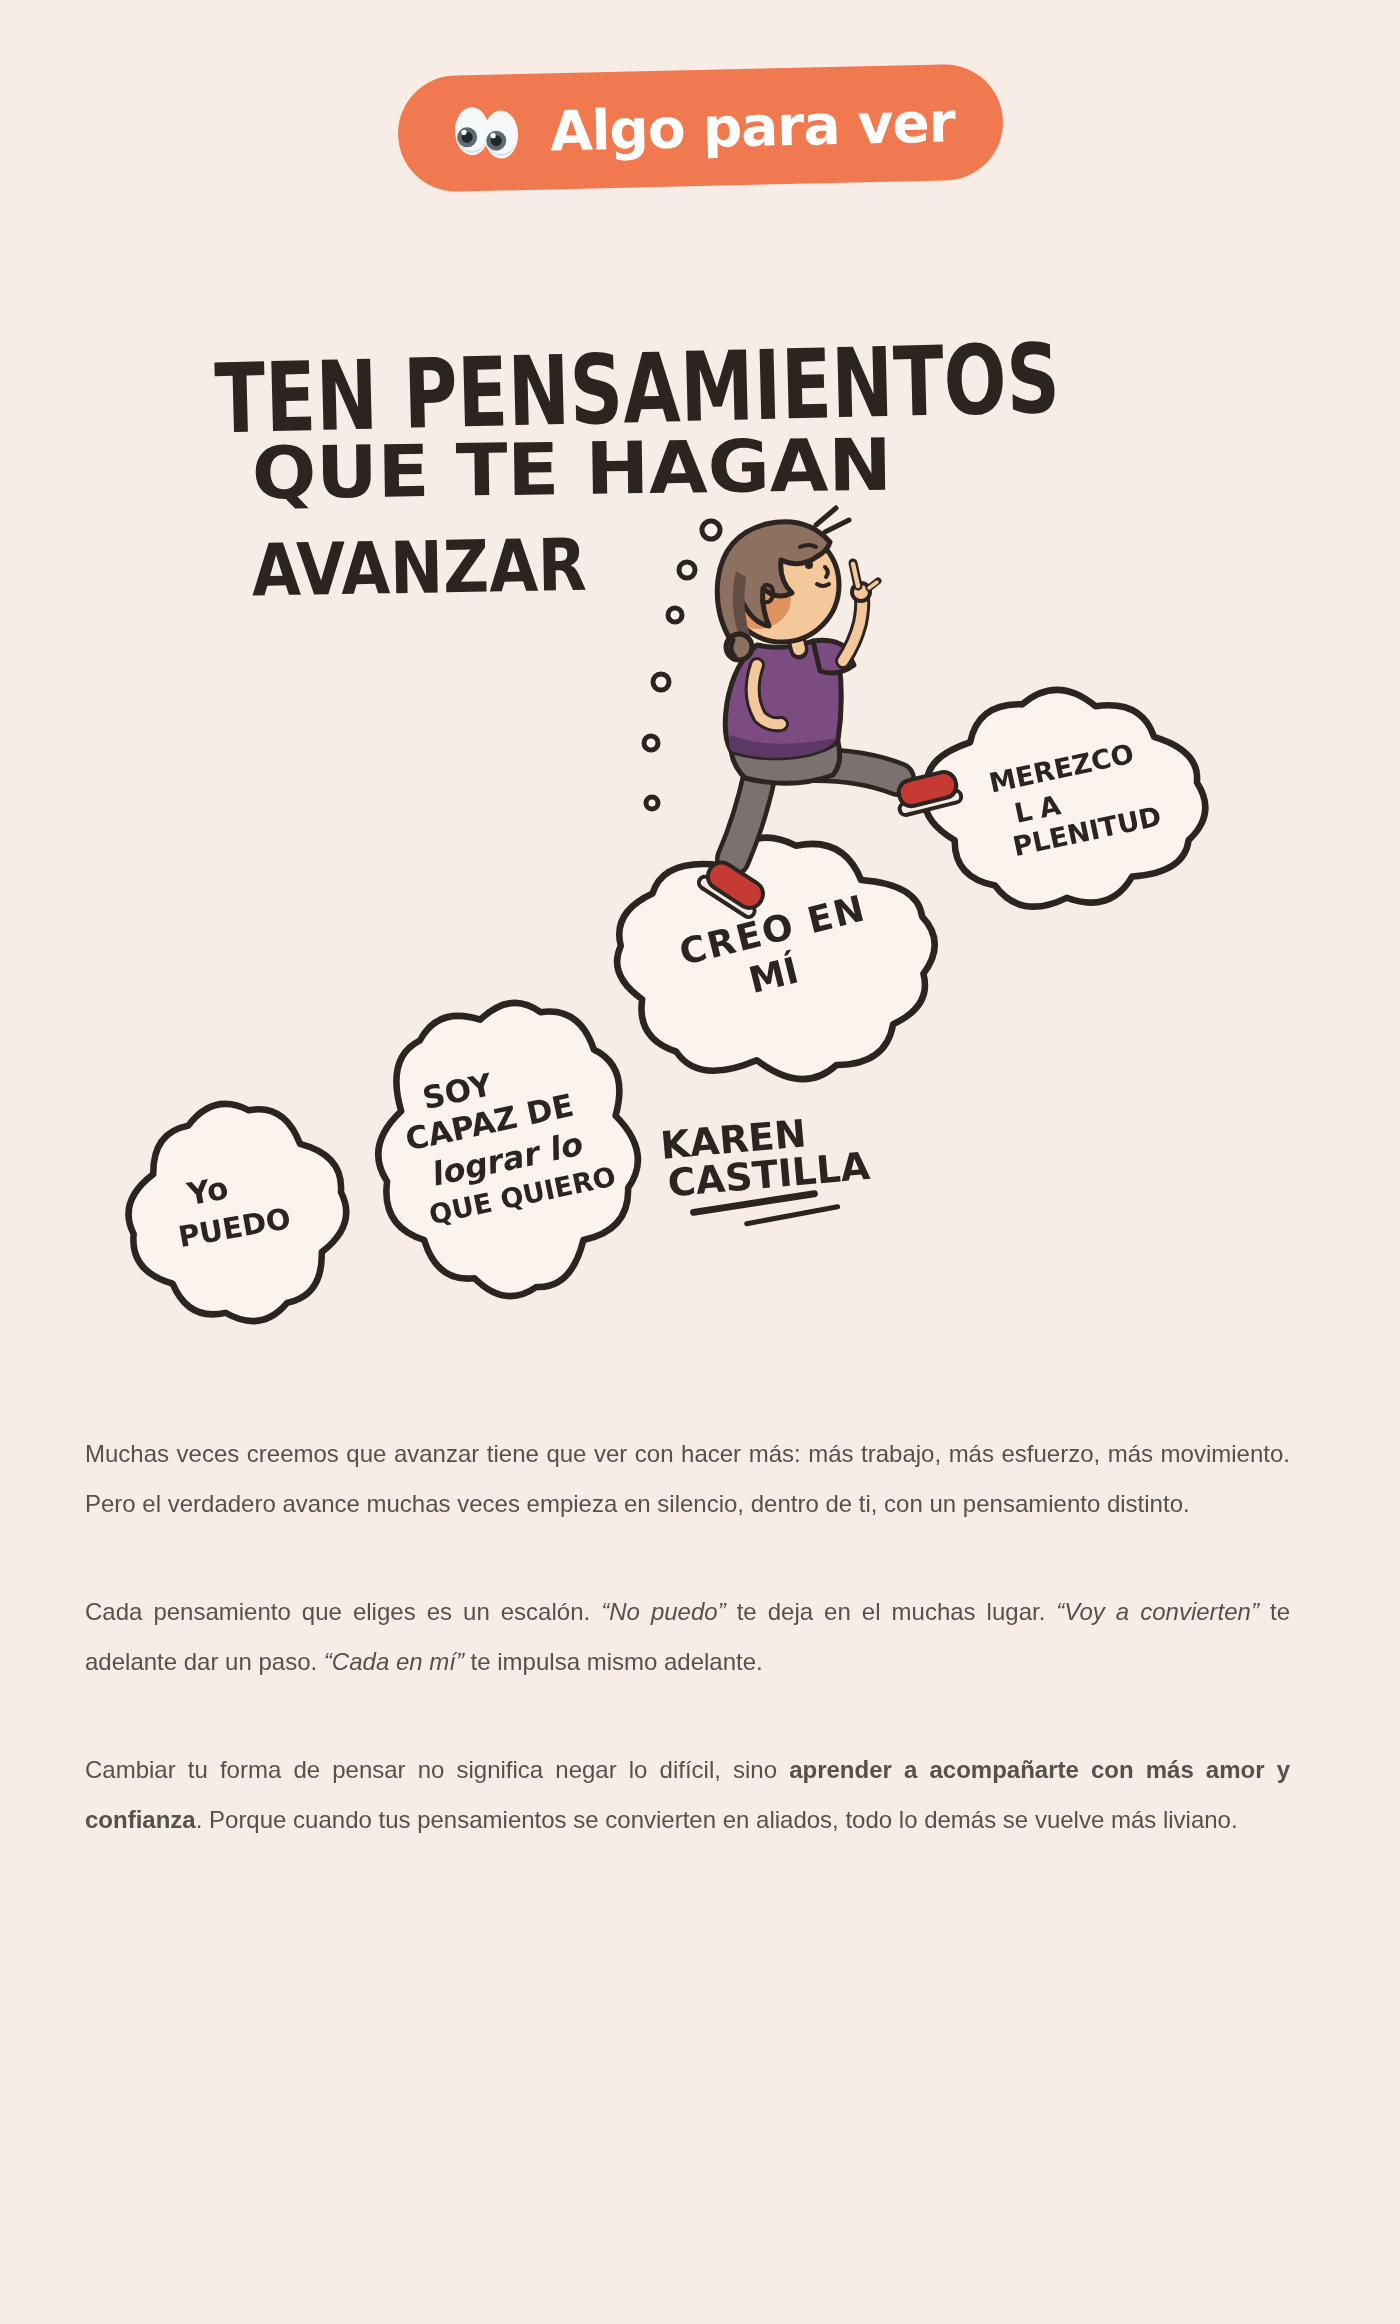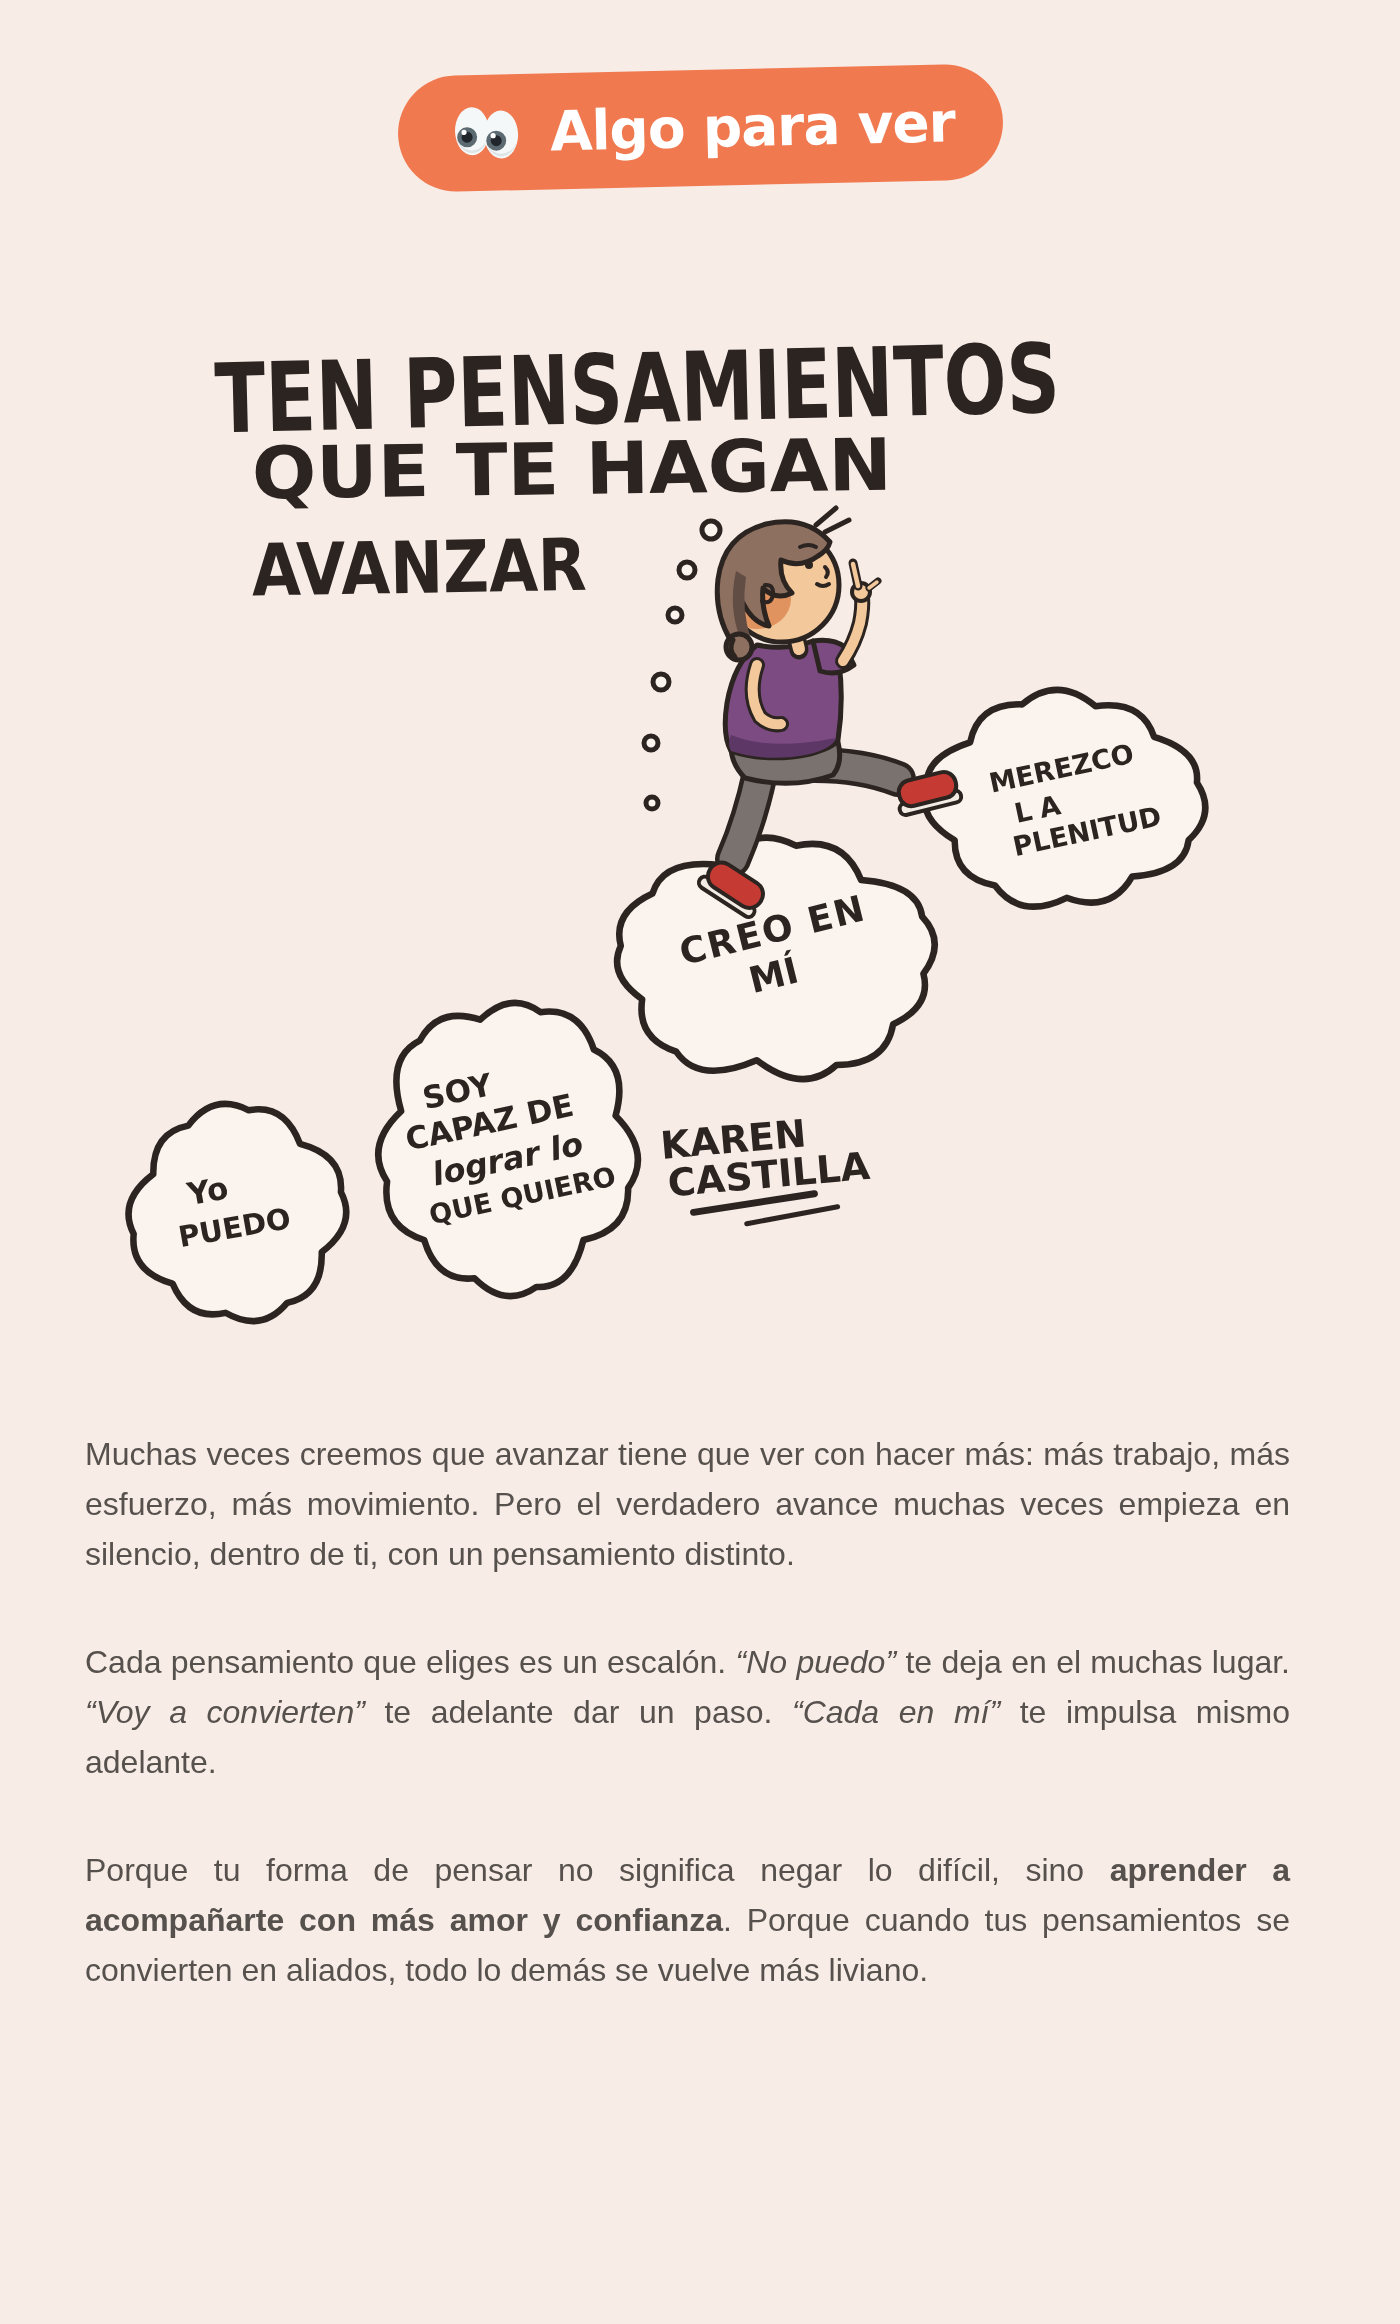--- a/index.html
+++ b/index.html
@@ -40,21 +40,21 @@
   .leg-ink{fill:none;stroke:var(--ink);stroke-width:36;stroke-linecap:round;}
   .leg-fill{fill:none;stroke:var(--pants);stroke-width:27;stroke-linecap:round;}
   .arm-ink{fill:none;stroke:var(--ink);stroke-width:16;stroke-linecap:round;}
   .arm-fill{fill:none;stroke:var(--skin);stroke-width:10;stroke-linecap:round;}
   .ink-line{fill:none;stroke:var(--ink);stroke-width:5;stroke-linecap:round;}
   
   .article{
     margin:84px 110px 0 85px;
     color:var(--text-color,#56514d);
     font-family:"Liberation Sans","DejaVu Sans",sans-serif;
-    font-size:32px;line-height:50px;
+    font-size:24px;line-height:50px;
     text-align:justify;
   }
   .article p{margin:0 0 58px 0;}
   .run-i{font-style:italic;}
   .run-b{font-weight:bold;}
 </style>
 </head>
 <body>
 
 <div class="badge-wrap">
@@ -189,14 +189,14 @@
     <text class="sig-line" x="663" y="958" font-size="38">KAREN</text>
     <text class="sig-line" x="667" y="996" font-size="38">CASTILLA</text>
     <path d="M690 1014 L 812 1006" stroke="var(--ink)" stroke-width="7" stroke-linecap="round"></path>
     <path d="M742 1030 L 834 1021" stroke="var(--ink)" stroke-width="5" stroke-linecap="round"></path>
   </g>
 </svg>
 
 <div class="article" id="article">
     <p><span>Muchas veces creemos que avanzar tiene que ver con hacer más: más trabajo, más esfuerzo, más movimiento. Pero el verdadero avance muchas veces empieza en silencio, dentro de ti, con un pensamiento distinto.</span></p>
     <p><span>Cada pensamiento que eliges es un escalón. </span><span class="run-i">“No puedo”</span><span> te deja en el muchas lugar. </span><span class="run-i">“Voy a convierten”</span><span> te adelante dar un paso. </span><span class="run-i">“Cada en mí”</span><span> te impulsa mismo adelante.</span></p>
-    <p><span>Porque tu forma de pensar no significa negar lo difícil, sino </span><span class="run-b">aprender a acompañarte con más amor y confianza</span><span>. Porque cuando tus pensamientos se convierten en aliados, todo lo demás se vuelve más liviano.</span></p>
+    <p><span>Cambiar tu forma de pensar no significa negar lo difícil, sino </span><span class="run-b">aprender a acompañarte con más amor y confianza</span><span>. Porque cuando tus pensamientos se convierten en aliados, todo lo demás se vuelve más liviano.</span></p>
   </div>
 
 </body></html>

